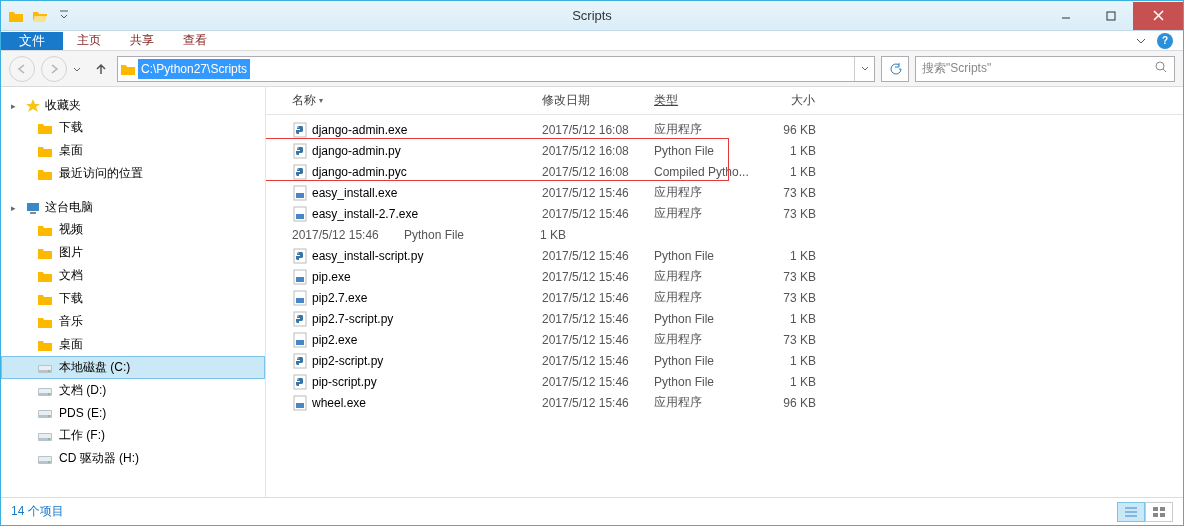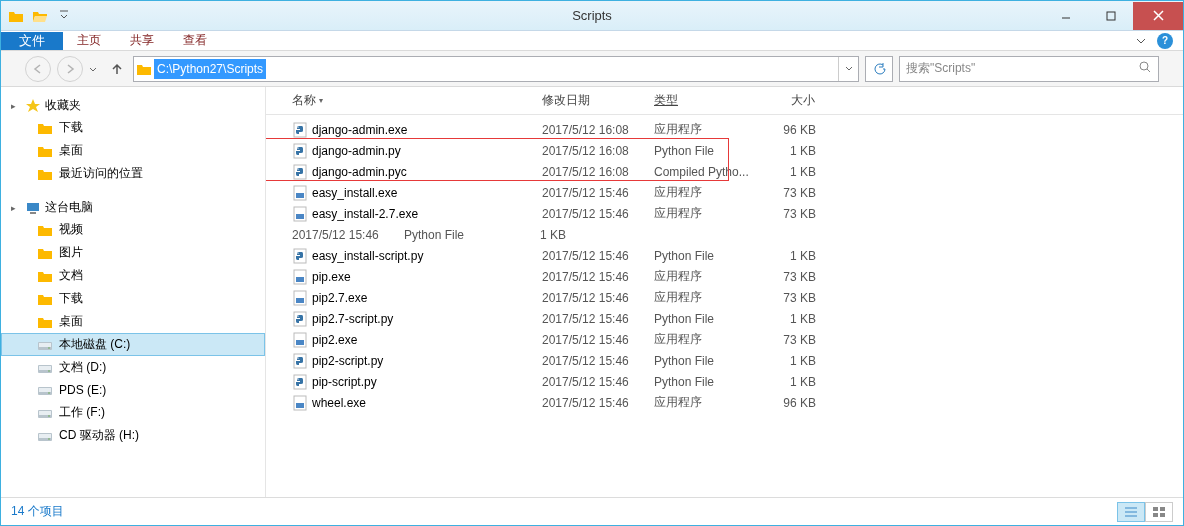--- a/index.html
+++ b/index.html
@@ -14,21 +14,21 @@
     .win-close { background: #c75050; color: #fff; width: 50px; }
     .win-close svg { stroke: #fff; }
     
     .ribbon-tabs { height: 20px; background: #fff; display: flex; align-items: center; border-bottom: 1px solid #dadada; position: relative; }
     .ribbon-file { background: #1979ca; color: #fff; padding: 0 18px; display: flex; align-items: center; font-size: 13px; }
     .ribbon-tab { padding: 0 14px; display: flex; align-items: center; color: #7f1d1d; border-right: 1px solid transparent; }
     .ribbon-right { margin-left: auto; display: flex; align-items: center; gap: 8px; padding-right: 10px; }
     .expand-icon, .help-icon { width: 16px; height: 16px; display: flex; align-items: center; justify-content: center; }
     .help-icon { background: #2b90d9; color: #fff; border-radius: 50%; font-size: 10px; font-weight: bold; }
     
-    .addressbar-row { height: 36px; background: #f5f5f5; display: flex; align-items: center; padding: 4px 24px; gap: 6px; border-bottom: 1px solid #dadada; }
+    .addressbar-row { height: 36px; background: #f5f5f5; display: flex; align-items: center; padding: 4px 8px; gap: 6px; border-bottom: 1px solid #dadada; }
     .nav-btn { width: 26px; height: 26px; border: 1px solid #bbb; border-radius: 50%; display: flex; align-items: center; justify-content: center; background: #f5f5f5; color: #888; }
     .nav-btn.disabled { opacity: 0.6; }
     .nav-caret { width: 12px; color: #666; }
     .nav-up { width: 20px; height: 20px; display: flex; align-items: center; justify-content: center; color: #555; }
     .addressbar { flex: 1; height: 26px; border: 1px solid #abadb3; background: #fff; display: flex; align-items: center; position: relative; }
     .addr-folder-icon { width: 20px; display: flex; align-items: center; justify-content: center; }
     .addr-path { flex: 1; height: 100%; display: flex; align-items: center; }
     .addr-path-sel { background: #3399ff; color: #fff; padding: 1px 3px; height: calc(100% - 4px); display: flex; align-items: center; }
     .addr-drop { width: 20px; border-left: 1px solid #ccc; display: flex; align-items: center; justify-content: center; height: 100%; }
     .refresh-btn { width: 28px; height: 26px; border: 1px solid #abadb3; background: #fff; display: flex; align-items: center; justify-content: center; }
@@ -260,20 +260,28 @@
               </svg>
             </span>
             <span>下载</span>
           </div>
           <div class="nav-item">
             <span class="nav-icon">
               <svg width="16" height="14" viewBox="0 0 16 14">
                 <path d="M1 3h5l1 2h8v8H1z" fill="#fdb900"></path>
               </svg>
             </span>
+            <span>音乐</span>
+          </div>
+          <div class="nav-item">
+            <span class="nav-icon">
+              <svg width="16" height="14" viewBox="0 0 16 14">
+                <path d="M1 3h5l1 2h8v8H1z" fill="#fdb900"></path>
+              </svg>
+            </span>
             <span>桌面</span>
           </div>
           <div class="nav-item selected">
             <span class="nav-icon">
               <svg width="16" height="16" viewBox="0 0 16 16">
                 <rect x="1" y="5" width="14" height="8" rx="1" fill="#b8c4cc"></rect>
                 <rect x="2" y="6" width="12" height="4" fill="#e8eef2"></rect>
                 <circle cx="12" cy="11" r="0.8" fill="#6aa84f"></circle>
               </svg>
             </span>

